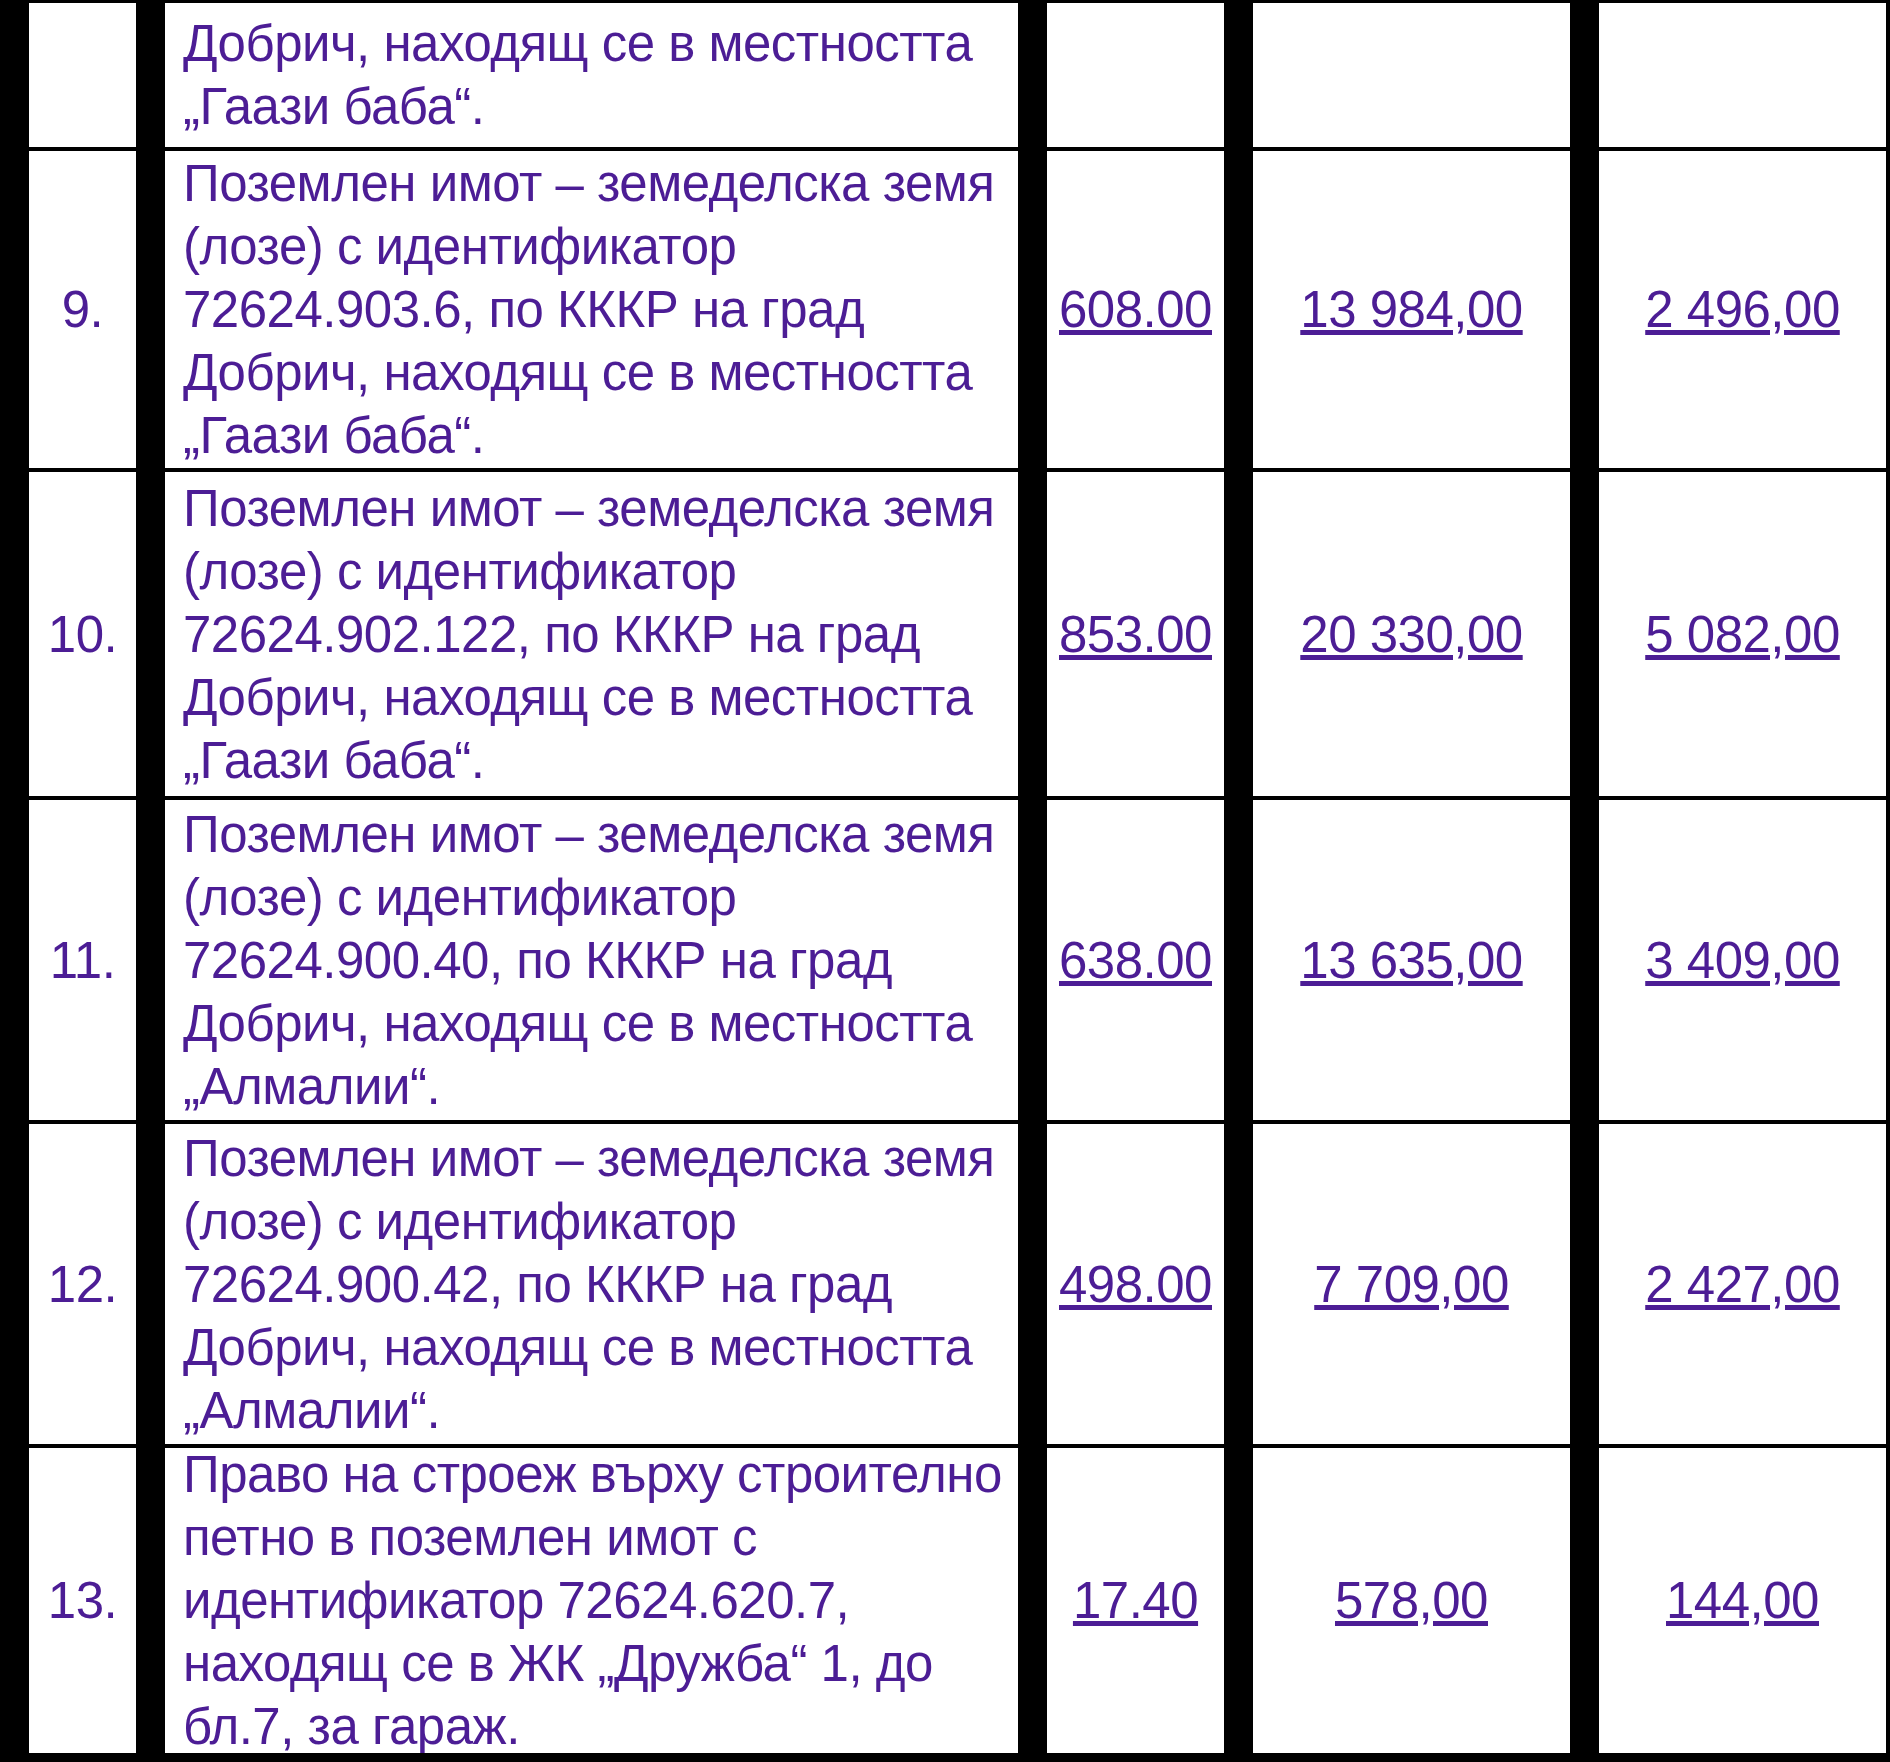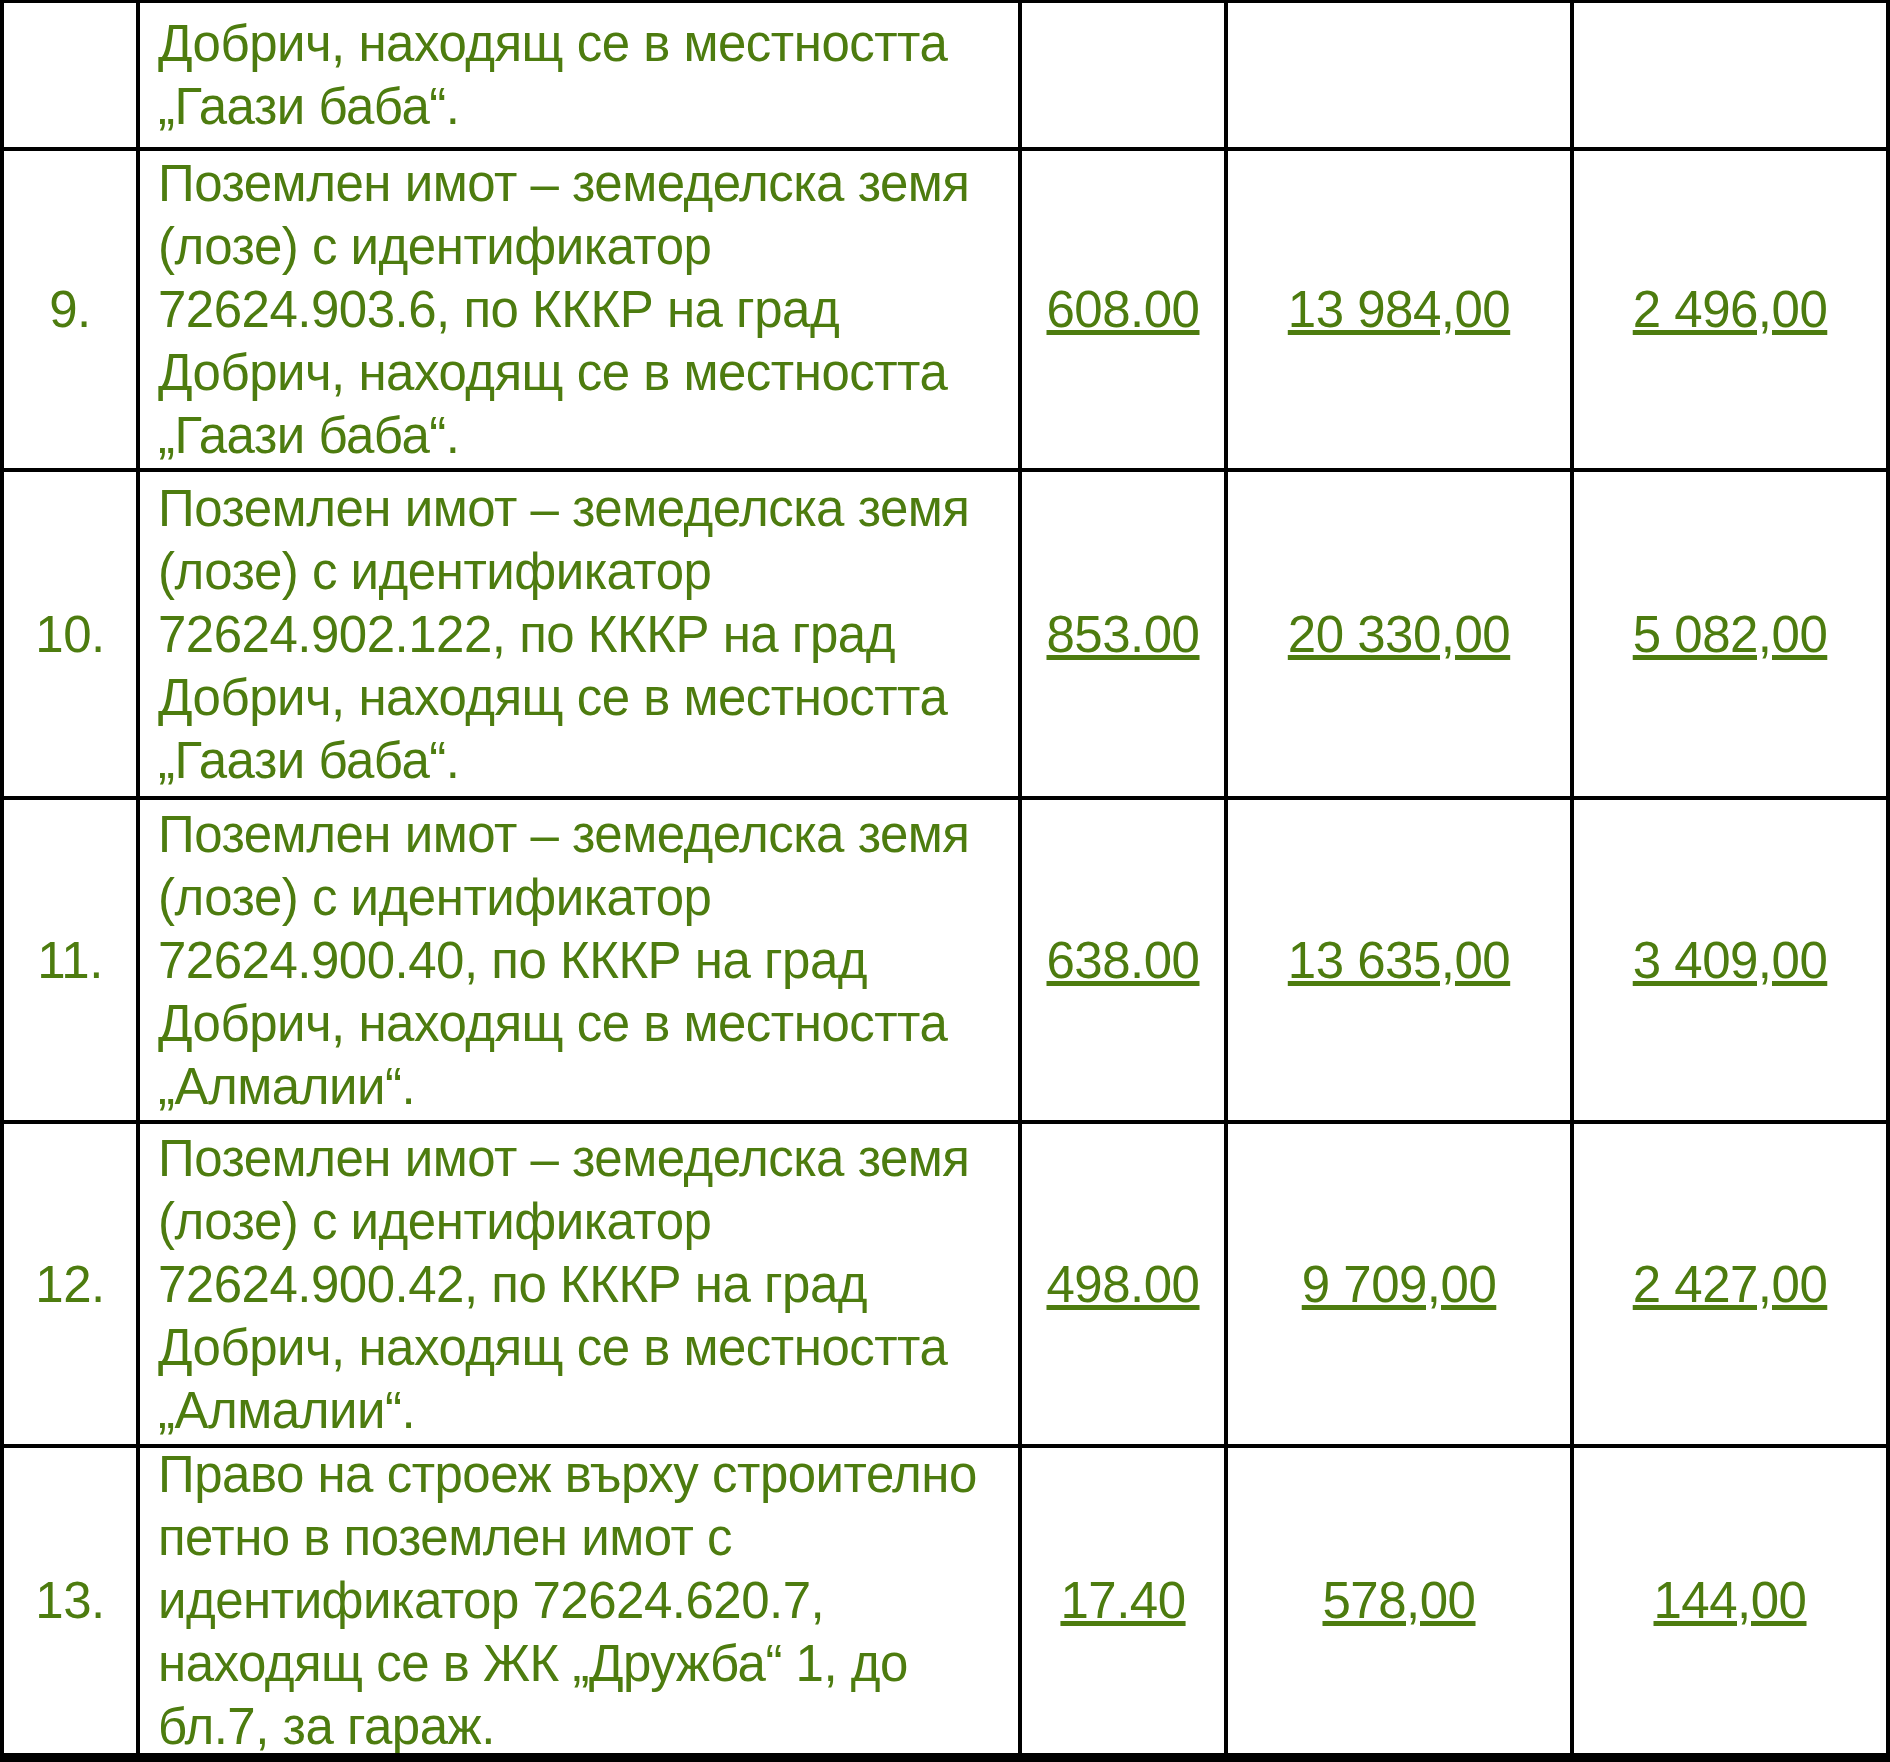--- a/index.html
+++ b/index.html
@@ -27,24 +27,25 @@
     gap: 4px;
     border: 4px solid #000000;
     border-top-width: 3px;
     border-bottom-width: 9px;
   }
   .cell {
     background: #ffffff;
     display: flex;
     align-items: center;
     overflow: hidden;
-    color: #4d7c0f;
+    color: #4c1d95;
     font-size: 51px;
     line-height: 63px;
     letter-spacing: -0.5px;
+    margin-left: 25px;
   }
   .cell.num {
     justify-content: center;
   }
   .cell.desc {
     justify-content: flex-start;
     padding-left: 18px;
     padding-right: 4px;
   }
   .cell.desc span {
@@ -147,21 +148,21 @@
       <span>Поземлен имот – земеделска земя
 (лозе) с идентификатор
 72624.900.42, по КККР на град
 Добрич, находящ се в местността
 „Алмалии“.</span>
     </div>
   <div class="cell val">
       <span>498.00</span>
     </div>
   <div class="cell val">
-      <span>9 709,00</span>
+      <span>7 709,00</span>
     </div>
   <div class="cell val">
       <span>2 427,00</span>
     </div>
 
   <div class="cell num">
       <span>13.</span>
     </div>
   <div class="cell desc">
       <span>Право на строеж върху строително

